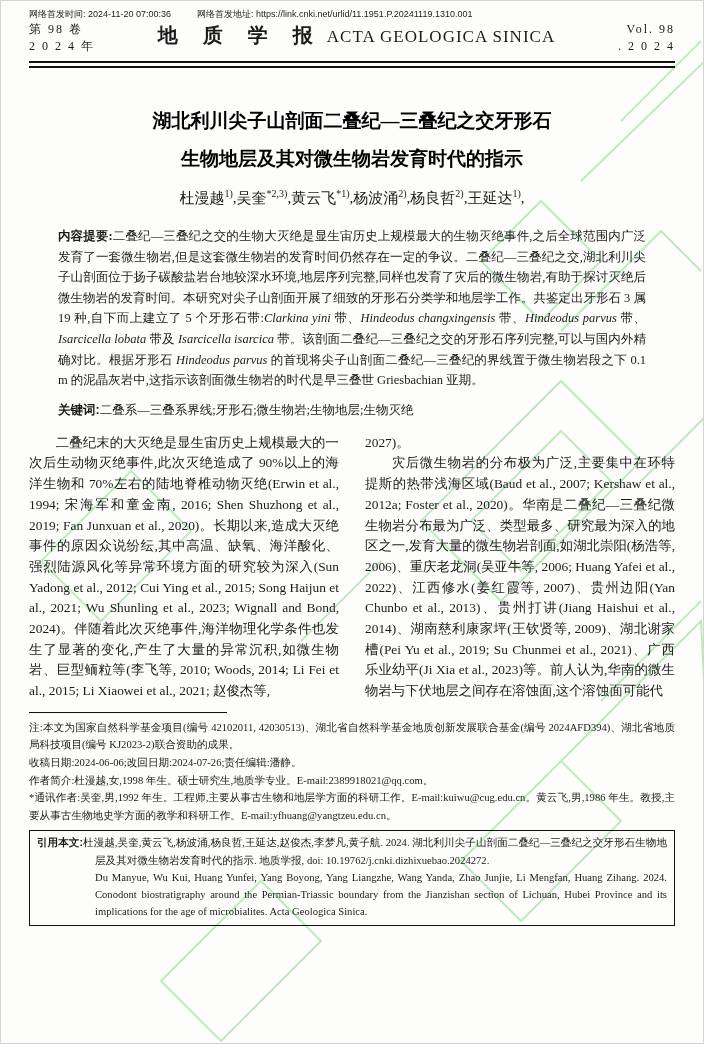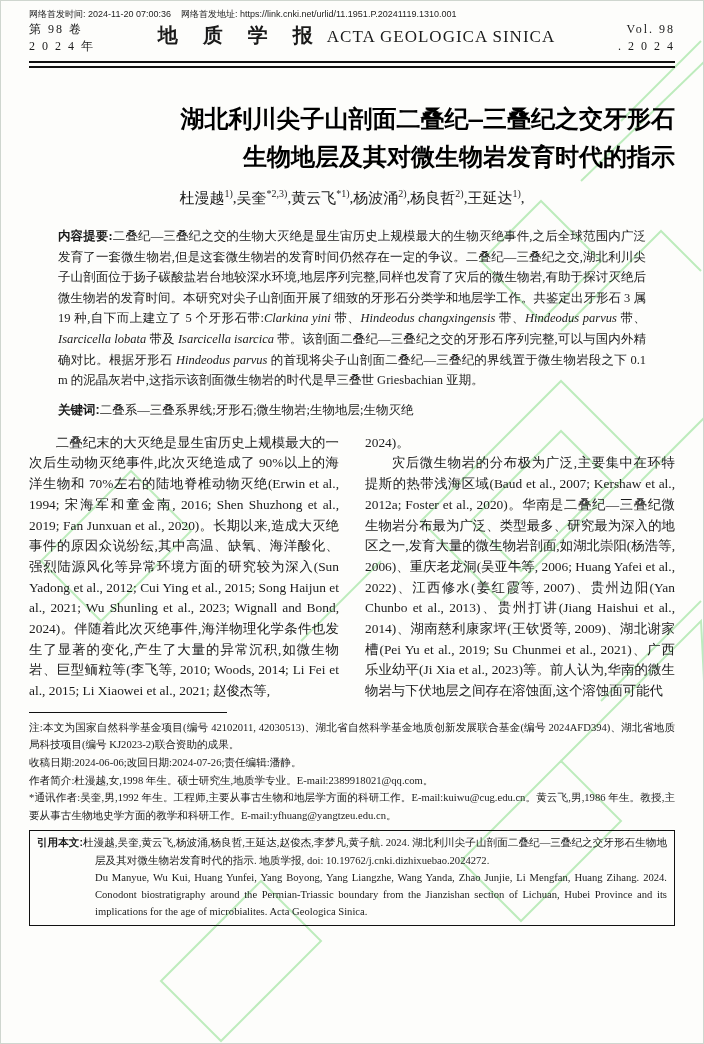--- a/index.html
+++ b/index.html
@@ -5,31 +5,31 @@
   html,body{margin:0;padding:0;}
   body{
     width:704px;height:1044px;position:relative;background:#fdfdfb;
     font-family:"Liberation Serif","DejaVu Serif",serif;color:#1a1a1a;
     overflow:hidden;border:1px solid #cfd6cf;box-sizing:border-box;
   }
   .page{position:relative;z-index:1;padding:5px 28px 0 28px;}
   
   .wm{position:absolute;inset:0;z-index:0;pointer-events:none;}
   
-  .prepub{display:flex;gap:10px;font-size:9px;font-family:"Liberation Sans","DejaVu Sans",sans-serif;color:#222;margin-top:2px;}
+  .prepub{display:flex;gap:26px;font-size:9px;font-family:"Liberation Sans","DejaVu Sans",sans-serif;color:#222;margin-top:2px;}
   .masthead{display:flex;align-items:flex-start;margin-top:0px;}
   .mh-left,.mh-right{font-size:12px;letter-spacing:2px;line-height:17px;white-space:nowrap;}
   .mh-right{text-align:right;}
   .mh-center{flex:1;text-align:center;white-space:nowrap;padding-top:1px;}
   .jcn{font-size:20px;font-weight:bold;letter-spacing:10px;font-family:"Liberation Serif","DejaVu Serif",serif;}
   .jen{font-size:17px;letter-spacing:1px;margin-left:0;}
   .double-rule{margin-top:6px;border-top:2px solid #111;border-bottom:2px solid #111;height:3px;}
   
-  .title{margin-top:34px;text-align:right;font-family:Liberation Mono, monospace;
-         font-weight:bold;font-size:24px;line-height:38px;color:#000;}
+  .title{margin-top:34px;text-align:center;font-family:Liberation Serif, serif;
+         font-weight:bold;font-size:19px;line-height:38px;color:#000;}
   .authors{margin-top:4px;text-align:center;font-size:15px;line-height:24px;}
   .authors sup{font-size:10px;}
   .affils{margin-top:8px;text-align:center;font-size:12px;line-height:21px;}
   
   .abstract{margin:16px 29px 0 29px;font-size:12.5px;line-height:20.6px;text-align:justify;}
   .abstract .lbl{font-family:Liberation Serif, serif;font-weight:bold;}
   .keywords{margin:9px 29px 0 29px;font-size:12.5px;line-height:20px;text-align:left;}
   .keywords .lbl{font-family:"Liberation Sans","DejaVu Sans",sans-serif;font-weight:bold;}
   
   .columns{display:flex;gap:26px;margin-top:13px;}
@@ -114,21 +114,21 @@
 
   <div class="keywords">
     <span class="lbl">关键词:</span><span>二叠系—三叠系界线;牙形石;微生物岩;生物地层;生物灭绝</span>
   </div>
 
   <div class="columns">
     <div class="col">
       <p class="ind">二叠纪末的大灭绝是显生宙历史上规模最大的一次后生动物灭绝事件,此次灭绝造成了 90%以上的海洋生物和 70%左右的陆地脊椎动物灭绝(Erwin et al., 1994; 宋海军和童金南, 2016; Shen Shuzhong et al., 2019; Fan Junxuan et al., 2020)。长期以来,造成大灭绝事件的原因众说纷纭,其中高温、缺氧、海洋酸化、强烈陆源风化等异常环境方面的研究较为深入(Sun Yadong et al., 2012; Cui Ying et al., 2015; Song Haijun et al., 2021; Wu Shunling et al., 2023; Wignall and Bond, 2024)。伴随着此次灭绝事件,海洋物理化学条件也发生了显著的变化,产生了大量的异常沉积,如微生物岩、巨型鲕粒等(李飞等, 2010; Woods, 2014; Li Fei et al., 2015; Li Xiaowei et al., 2021; 赵俊杰等,</p>
     </div>
     <div class="col">
-      <p>2024)。</p>
+      <p>2027)。</p>
       <p class="ind">灾后微生物岩的分布极为广泛,主要集中在环特提斯的热带浅海区域(Baud et al., 2007; Kershaw et al., 2012a; Foster et al., 2020)。华南是二叠纪—三叠纪微生物岩分布最为广泛、类型最多、研究最为深入的地区之一,发育大量的微生物岩剖面,如湖北崇阳(杨浩等, 2006)、重庆老龙洞(吴亚牛等, 2006; Huang Yafei et al., 2022)、江西修水(姜红霞等, 2007)、贵州边阳(Yan Chunbo et al., 2013)、贵州打讲(Jiang Haishui et al., 2014)、湖南慈利康家坪(王钦贤等, 2009)、湖北谢家槽(Pei Yu et al., 2019; Su Chunmei et al., 2021)、广西乐业幼平(Ji Xia et al., 2023)等。前人认为,华南的微生物岩与下伏地层之间存在溶蚀面,这个溶蚀面可能代</p>
     </div>
   </div>
 
   <div class="fnsep"></div>
   <div class="footnotes">
     <p>注:本文为国家自然科学基金项目(编号 42102011, 42030513)、湖北省自然科学基金地质创新发展联合基金(编号 2024AFD394)、湖北省地质局科技项目(编号 KJ2023-2)联合资助的成果。</p>
     <p>收稿日期:2024-06-06;改回日期:2024-07-26;责任编辑:潘静。</p>
     <p>作者简介:杜漫越,女,1998 年生。硕士研究生,地质学专业。E-mail:2389918021@qq.com。</p>
     <p>*通讯作者:吴奎,男,1992 年生。工程师,主要从事古生物和地层学方面的科研工作。E-mail:kuiwu@cug.edu.cn。黄云飞,男,1986 年生。教授,主要从事古生物地史学方面的教学和科研工作。E-mail:yfhuang@yangtzeu.edu.cn。</p>

